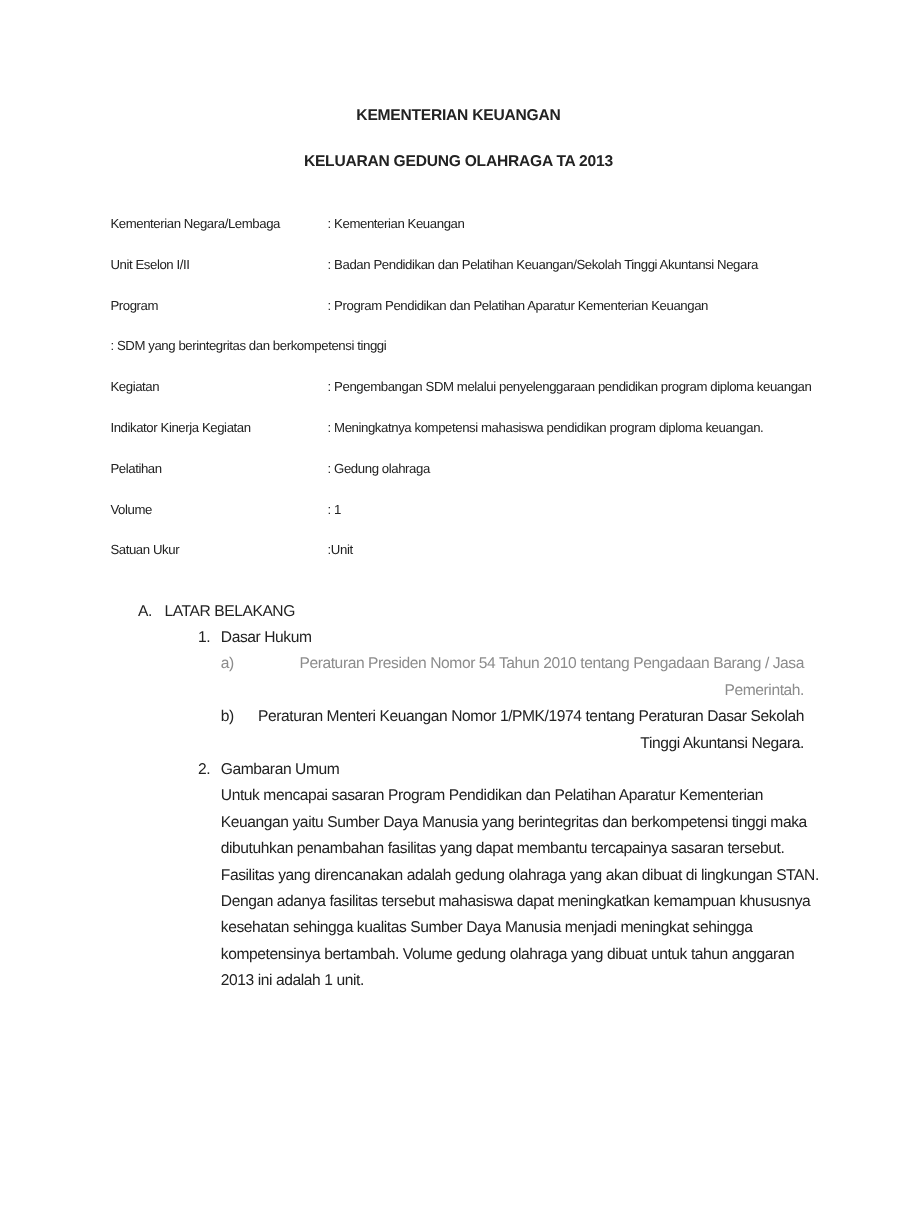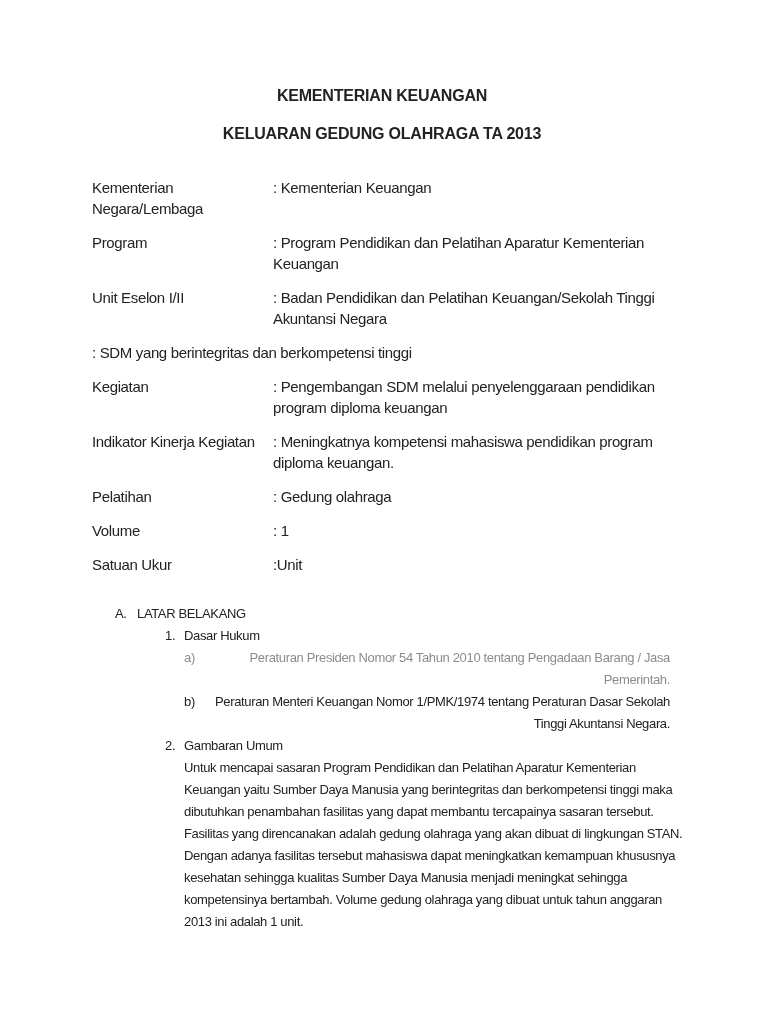--- a/index.html
+++ b/index.html
@@ -15,31 +15,31 @@
   }
   .page {
     width: 768px;
     height: 1024px;
     background: #ffffff;
     padding: 88px 96px 0 92px;
   }
   
   .titles { text-align: center; }
   .title-line {
-    font-size: 16px;
+    font-size: 13px;
     font-weight: bold;
     line-height: 15px;
     letter-spacing: -0.2px;
     margin-bottom: 23px;
     white-space: nowrap;
   }
   
   .fields {
     margin-top: 36px;
-    font-size: 15px;
+    font-size: 11px;
     letter-spacing: -0.35px;
   }
   .field-row {
     display: flex;
     align-items: flex-start;
     margin-bottom: 13px;
     line-height: 21px;
   }
   .field-label {
     width: 181px;
@@ -80,26 +80,26 @@
     <div class="title-line">KEMENTERIAN KEUANGAN</div>
     <div class="title-line">KELUARAN GEDUNG OLAHRAGA TA 2013</div>
   </div>
 
   <div class="fields">
     <div class="field-row">
       <div class="field-label">Kementerian Negara/Lembaga</div>
       <div class="field-value">: Kementerian Keuangan</div>
     </div>
     <div class="field-row">
+      <div class="field-label">Unit Eselon I/II</div>
+      <div class="field-value">: Badan Pendidikan dan Pelatihan Keuangan/Sekolah Tinggi Akuntansi Negara</div>
+    </div>
+    <div class="field-row">
       <div class="field-label">Program</div>
       <div class="field-value">: Program Pendidikan dan Pelatihan Aparatur Kementerian Keuangan</div>
-    </div>
-    <div class="field-row">
-      <div class="field-label">Unit Eselon I/II</div>
-      <div class="field-value">: Badan Pendidikan dan Pelatihan Keuangan/Sekolah Tinggi Akuntansi Negara</div>
     </div>
     <div class="field-row">
       <div class="field-value">: SDM yang berintegritas dan berkompetensi tinggi</div>
     </div>
     <div class="field-row">
       <div class="field-label">Kegiatan</div>
       <div class="field-value">: Pengembangan SDM melalui penyelenggaraan pendidikan program diploma keuangan</div>
     </div>
     <div class="field-row">
       <div class="field-label">Indikator Kinerja Kegiatan</div>

